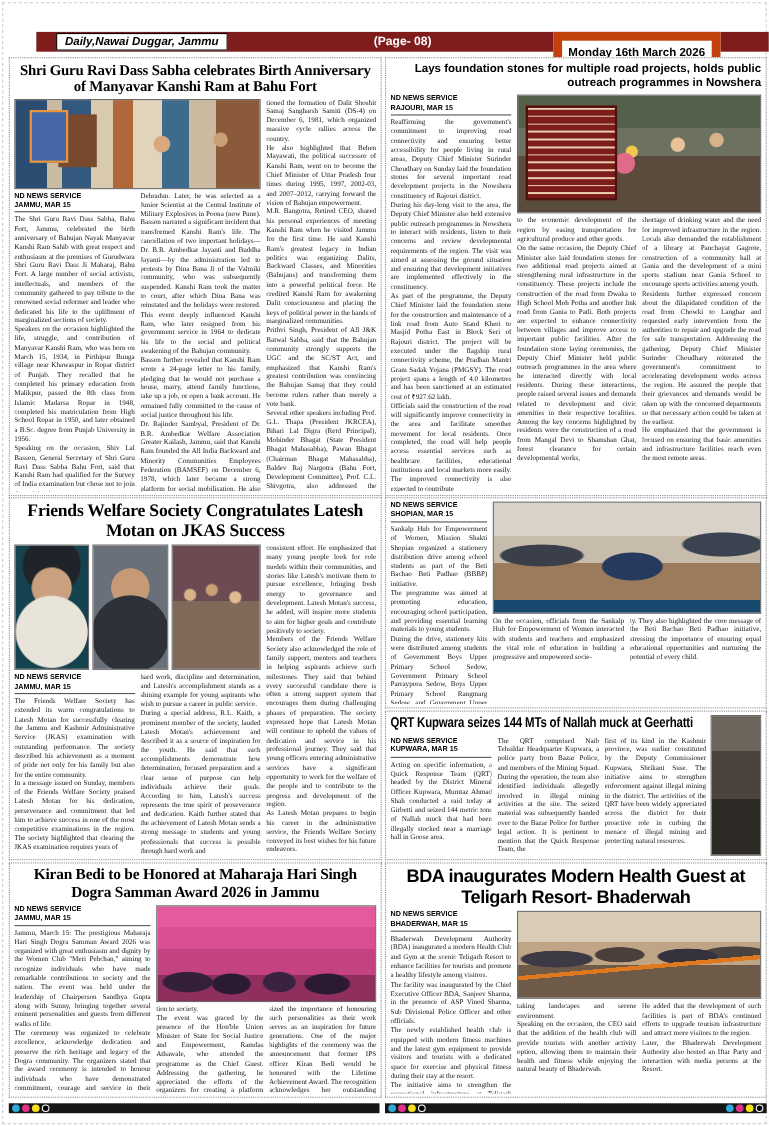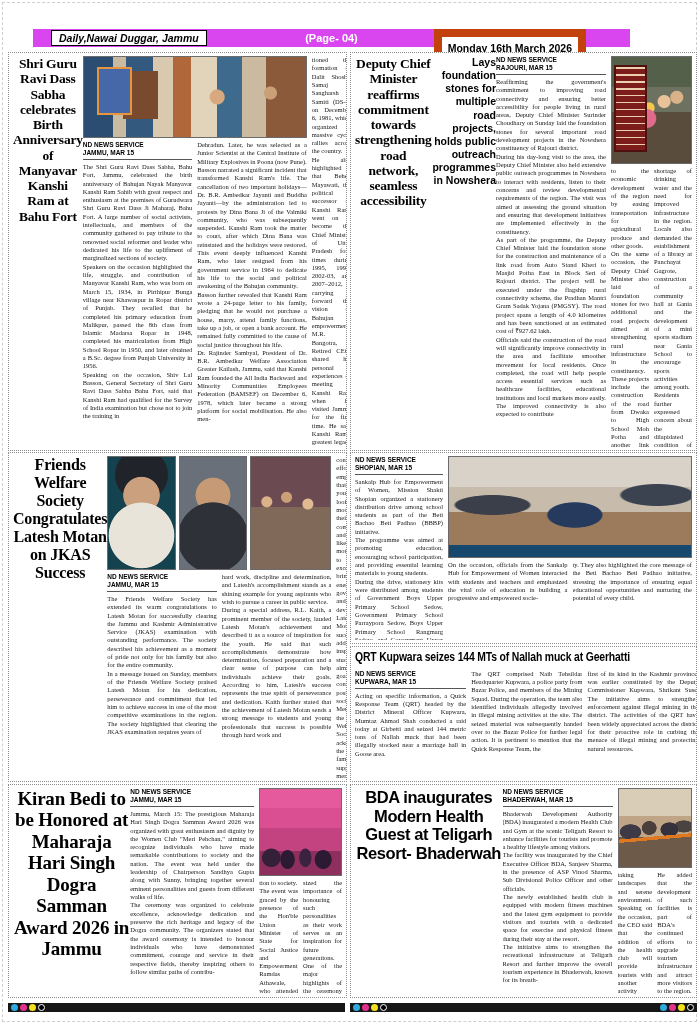--- a/index.html
+++ b/index.html
@@ -1,31 +1,31 @@
 <!DOCTYPE html>
 <html><head>
 <meta charset="utf-8">
 <style>
   html,body{margin:0;padding:0;background:#f4f3f1;}
   #page{position:relative;width:699px;height:1024px;background:#fff;overflow:hidden;
         font-family:"Liberation Serif",serif;}
   .frame{position:absolute;left:2px;top:2px;right:2px;bottom:2px;border:1px dashed #cfcfcf;pointer-events:none;}
 
   
-  .topbar{position:absolute;left:33px;top:29px;width:597px;height:18px;background:#d946ef;}
+  .topbar{position:absolute;left:33px;top:29px;width:666px;height:18px;background:#7f1d1d;}
   .mast{position:absolute;left:18px;top:1px;height:14px;background:#fff;border:1px solid #000;
         font:italic 700 10.5px/14px "Liberation Sans",sans-serif;padding:0 7px;color:#000;white-space:nowrap;}
   .pageno{position:absolute;left:50%;top:0;transform:translateX(-50%);
         font:700 11px/18px "Liberation Sans",sans-serif;color:#fff;white-space:nowrap;}
   .datebox{position:absolute;right:44px;top:0px;height:15px;background:#fff;border:8px solid #c2410c;
         font:700 10.5px/14px "Liberation Sans",sans-serif;padding:4px 6px;color:#000;white-space:nowrap;}
 
   
   .article{position:absolute;border:1px dotted #8d8d8d;background:#fff;padding:3px 4px;
-           box-sizing:border-box;display:flex;flex-direction:row;overflow:hidden;}
+           box-sizing:border-box;display:flex;flex-direction:column;overflow:hidden;}
   .hl{font-weight:700;text-align:center;color:#000;margin:0 0 3px;line-height:1.13;letter-spacing:-.2px;}
   .serif{font-family:"Liberation Serif",serif;}
   .sans{font-family:"Liberation Sans",sans-serif;}
   .subhead{font:700 10.5px/1.25 "Liberation Sans",sans-serif;text-align:right;margin:0 0 4px;color:#000;}
   .body{flex:1;display:flex;gap:5px;min-height:0;justify-content:flex-end;}
   .stack{display:flex;flex-direction:column;gap:3px;min-height:0;min-width:0;}
   .cols{display:flex;gap:5px;flex:1;min-height:0;}
   .col{flex:1;min-width:0;overflow:hidden;}
   .txt{font:6.5px/1.28 "Liberation Serif",serif;text-align:justify;white-space:pre-line;
        color:#161616;overflow:hidden;}
@@ -94,21 +94,21 @@
   .dot.k{background:#000;border:1px solid #fff;width:5px;height:5px;}
 </style>
 </head>
 <body>
 
 <div id="page">
   <div class="frame"></div>
 
   <div class="topbar">
     <div class="mast">Daily,Nawai Duggar, Jammu</div>
-    <div class="pageno">(Page- 04)</div>
+    <div class="pageno">(Page- 08)</div>
     <div class="datebox">Monday 16th March 2026</div>
   </div>
 
   <section class="article" style="left:8px;top:52px;width:339px;height:399px">
     <h1 class="hl serif" style="font-size:13.5px">Shri Guru Ravi Dass Sabha celebrates Birth Anniversary of Manyavar Kanshi Ram at Bahu Fort</h1>
     <div class="body">
       <div class="stack" style="width:224px;flex:none">
         <div class="photo ph-ravidass" style="height:80px"></div>
         <div class="cols">
           <div class="col">
@@ -129,21 +129,20 @@
       <div class="col txt" style="flex:1">tioned the formation of Dalit Shoshit Samaj Sangharsh Samiti (DS-4) on December 6, 1981, which organized massive cycle rallies across the country.
 He also highlighted that Behen Mayawati, the political successor of Kanshi Ram, went on to become the Chief Minister of Uttar Pradesh four times during 1995, 1997, 2002-03, and 2007–2012, carrying forward the vision of Bahujan empowerment.
 M.R. Bangotra, Retired CEO, shared his personal experiences of meeting Kanshi Ram when he visited Jammu for the first time. He said Kanshi Ram's greatest legacy in Indian politics was organizing Dalits, Backward Classes, and Minorities (Bahujans) and transforming them into a powerful political force. He credited Kanshi Ram for awakening Dalit consciousness and placing the keys of political power in the hands of marginalized communities.
 Prithvi Singh, President of All J&amp;K Batwal Sabha, said that the Bahujan community strongly supports the UGC and the SC/ST Act, and emphasized that Kanshi Ram's greatest contribution was convincing the Bahujan Samaj that they could become rulers rather than merely a vote bank.
 Several other speakers including Prof. G.L. Thapa (President JKRCEA), Bihari Lal Digra (Retd Principal), Mohinder Bhagat (State President Bhagat Mahasabha), Pawan Bhagat (Chairman Bhagat Mahasabha), Baldev Raj Nargotra (Bahu Fort, Development Committee), Prof. C.L. Shivgotra, also addressed the gathering and highlighted the life, mission, and political journey of Kanshi Ram.
 They noted that Kanshi Ram contested the 1984 Lok Sabha election from Janjgir-Champa (Chhattisgarh), the 1988 election from Allahabad against V.P. Singh, and the 1989 election from Amethi, before winning the Lok Sabha seat from Etawah in 1991 and later from Hoshiarpur in 1996.</div>
     </div>
   </section>
 
   <section class="article" style="left:350px;top:52px;width:347px;height:399px">
-    <h1 class="hl serif" style="font-size:13.5px">Deputy Chief Minister reaffirms commitment towards strengthening road network, seamless accessibility</h1>
     <div class="subhead">Lays foundation stones for multiple road projects, holds public outreach programmes in Nowshera</div>
     <div class="body">
       <div class="col" style="width:110px;flex:none">
         <div class="byline">
           <div>ND NEWS SERVICE</div>
           <div>RAJOURI, MAR 15</div>
         </div>
         <div class="txt">Reaffirming the government's commitment to improving road connectivity and ensuring better accessibility for people living in rural areas, Deputy Chief Minister Surinder Choudhary on Sunday laid the foundation stones for several important road development projects in the Nowshera constituency of Rajouri district.
 During his day-long visit to the area, the Deputy Chief Minister also held extensive public outreach programmes in Nowshera to interact with residents, listen to their concerns and review developmental requirements of the region. The visit was aimed at assessing the ground situation and ensuring that development initiatives are implemented effectively in the constituency.
 As part of the programme, the Deputy Chief Minister laid the foundation stone for the construction and maintenance of a link road from Auto Stand Kheri to Masjid Potha East in Block Seri of Rajouri district. The project will be executed under the flagship rural connectivity scheme, the Pradhan Mantri Gram Sadak Yojana (PMGSY). The road project spans a length of 4.0 kilometres and has been sanctioned at an estimated cost of ₹927.62 lakh.
@@ -225,21 +224,21 @@
           </div>
           <div class="col txt">The QRT comprised Naib Tehsildar Headquarter Kupwara, a police party from Bazar Police, and members of the Mining Squad. During the operation, the team also identified individuals allegedly involved in illegal mining activities at the site. The seized material was subsequently handed over to the Bazar Police for further legal action. It is pertinent to mention that the Quick Response Team, the</div>
           <div class="col txt">first of its kind in the Kashmir province, was earlier constituted by the Deputy Commissioner Kupwara, Shrikant Suse. The initiative aims to strengthen enforcement against illegal mining in the district. The activities of the QRT have been widely appreciated across the district for their proactive role in curbing the menace of illegal mining and protecting natural resources.</div>
         </div>
       </div>
       <div class="photo ph-qrt" style="width:44px"></div>
     </div>
   </section>
 
   <section class="article" style="left:8px;top:784px;width:339px;height:214px">
-    <h1 class="hl serif" style="font-size:19px">Kiran Bedi to be Honored at Maharaja Hari Singh Dogra Samman Award 2026 in Jammu</h1>
+    <h1 class="hl serif" style="font-size:14px">Kiran Bedi to be Honored at Maharaja Hari Singh Dogra Samman Award 2026 in Jammu</h1>
     <div class="body">
       <div class="col" style="width:124px;flex:none">
         <div class="byline">
           <div>ND NEWS SERVICE</div>
           <div>JAMMU, MAR 15</div>
         </div>
         <div class="txt">Jammu, March 15: The prestigious Maharaja Hari Singh Dogra Samman Award 2026 was organized with great enthusiasm and dignity by the Women Club "Meri Pehchan," aiming to recognize individuals who have made remarkable contributions to society and the nation. The event was held under the leadership of Chairperson Sandhya Gupta along with Sunny, bringing together several eminent personalities and guests from different walks of life.
 The ceremony was organized to celebrate excellence, acknowledge dedication and preserve the rich heritage and legacy of the Dogra community. The organizers stated that the award ceremony is intended to honour individuals who have demonstrated commitment, courage and service in their respective fields, thereby inspiring others to follow similar paths of contribu-</div>
       </div>
       <div class="stack" style="flex:1">

